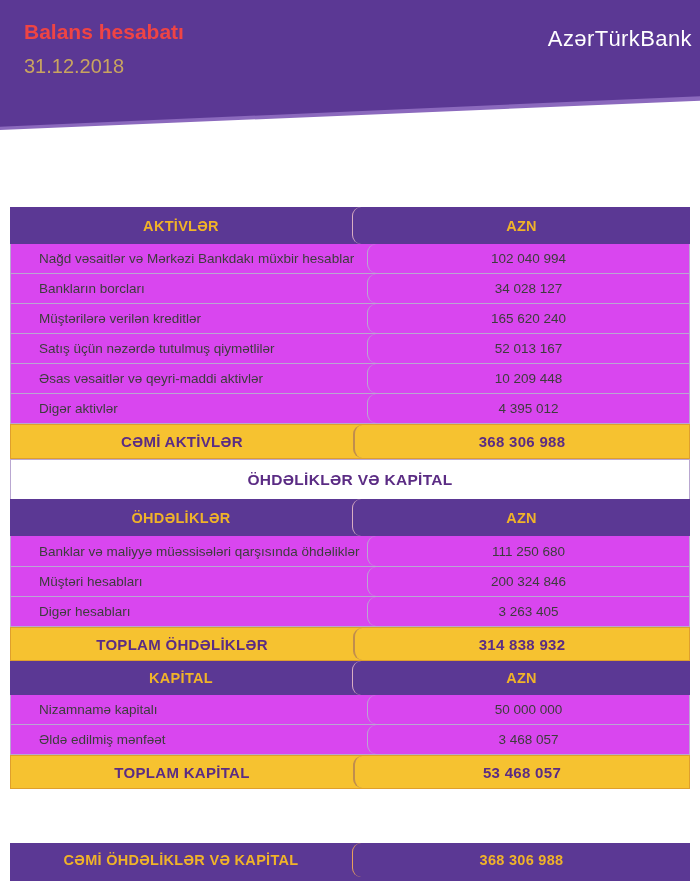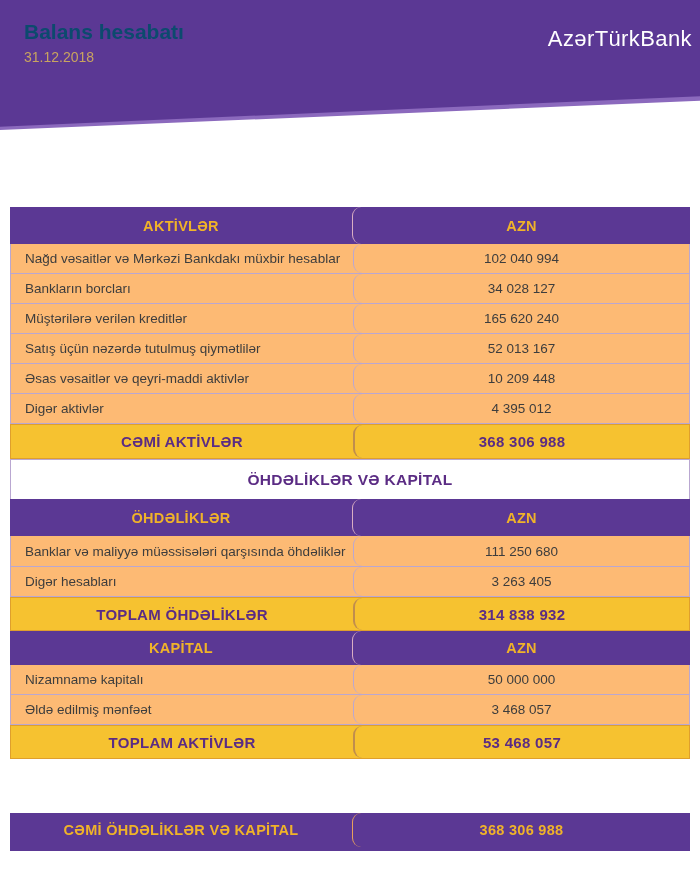--- a/index.html
+++ b/index.html
@@ -20,25 +20,25 @@
     clip-path:polygon(0 0,100% 0,100% 77.5%,0 100%);
   }
   .banner-main {
     position:absolute; inset:0;
     background:#5b3894;
     clip-path:polygon(0 0,100% 0,100% 74%,0 97.5%);
   }
   .banner-content { position:absolute; inset:0; }
   .banner-title {
     position:absolute; left:24px; top:20px;
-    font-size:21px; font-weight:bold; color:#0c4a6e;
+    font-size:21px; font-weight:bold; color:#ef4444;
   }
   .banner-date {
-    position:absolute; left:24px; top:49px;
-    font-size:14px; color:#c9a45f;
+    position:absolute; left:24px; top:55px;
+    font-size:20px; color:#c9a45f;
   }
   .banner-logo {
     position:absolute; right:8px; top:26px;
     font-size:22px; font-weight:500; color:#ffffff; letter-spacing:.4px;
   }
 
   
   .content { padding:0 10px; }
   .tbl { width:680px; }
   .t1 { margin-top:77px; }
@@ -49,23 +49,23 @@
   .c2 { flex:1; display:flex; align-items:center; justify-content:center;border-radius:9px; }
 
   
   .hrow { height:37px; background:#5b3894; }
   .hrow.short { height:34px; }
   .hrow .c1 { justify-content:center; }
   .hrow .c2 { border-left:1px solid #d9aec3; }
   .hrow .cell-txt { font-size:14.5px; font-weight:bold; color:#f0b329; letter-spacing:.3px; }
 
   
-  .drow { height:30px; background:#fdba74;
+  .drow { height:30px; background:#d946ef;
           border-left:1px solid #b9a7d1; border-right:1px solid #b9a7d1;
-          border-bottom:1px solid #b9a7d1; }
+          border-bottom:1px solid #b9a7d1;padding-left:14px; }
   .drow.tall { height:31px; }
   .drow .c1 { padding-left:14px; }
   .drow .c2 { border-left:1px solid #b9a7d1; }
   .drow .lbl { font-size:13.5px; color:#3d3d3d; }
   .drow .val { font-size:13.5px; color:#3d3d3d; }
 
   
   .trow { background:#f6c230; border:1px solid #df9f2c; }
   .trow.h35 { height:35px; } .trow.h34 { height:34px; }
   .trow .c1 { justify-content:center; }
@@ -190,20 +190,28 @@
       <div class="r drow tall">
         <div class="c1">
             <span class="lbl">Banklar və maliyyə müəssisələri qarşısında öhdəliklər</span>
           </div>
         <div class="c2">
             <span class="val">111 250 680</span>
           </div>
       </div>
       <div class="r drow">
         <div class="c1">
+            <span class="lbl">Müştəri hesabları</span>
+          </div>
+        <div class="c2">
+            <span class="val">200 324 846</span>
+          </div>
+      </div>
+      <div class="r drow">
+        <div class="c1">
             <span class="lbl">Digər hesabları</span>
           </div>
         <div class="c2">
             <span class="val">3 263 405</span>
           </div>
       </div>
 
       <div class="r trow h34">
         <div class="c1">
           <span class="cell-txt">TOPLAM ÖHDƏLİKLƏR</span>
@@ -234,21 +242,21 @@
         <div class="c1">
             <span class="lbl">Əldə edilmiş mənfəət</span>
           </div>
         <div class="c2">
             <span class="val">3 468 057</span>
           </div>
       </div>
 
       <div class="r trow h34">
         <div class="c1">
-          <span class="cell-txt">TOPLAM AKTİVLƏR</span>
+          <span class="cell-txt">TOPLAM KAPİTAL</span>
         </div>
         <div class="c2">
           <span class="cell-txt">53 468 057</span>
         </div>
       </div>
     </div>
 
     <div class="tbl grand">
       <div class="r">
         <div class="c1">

